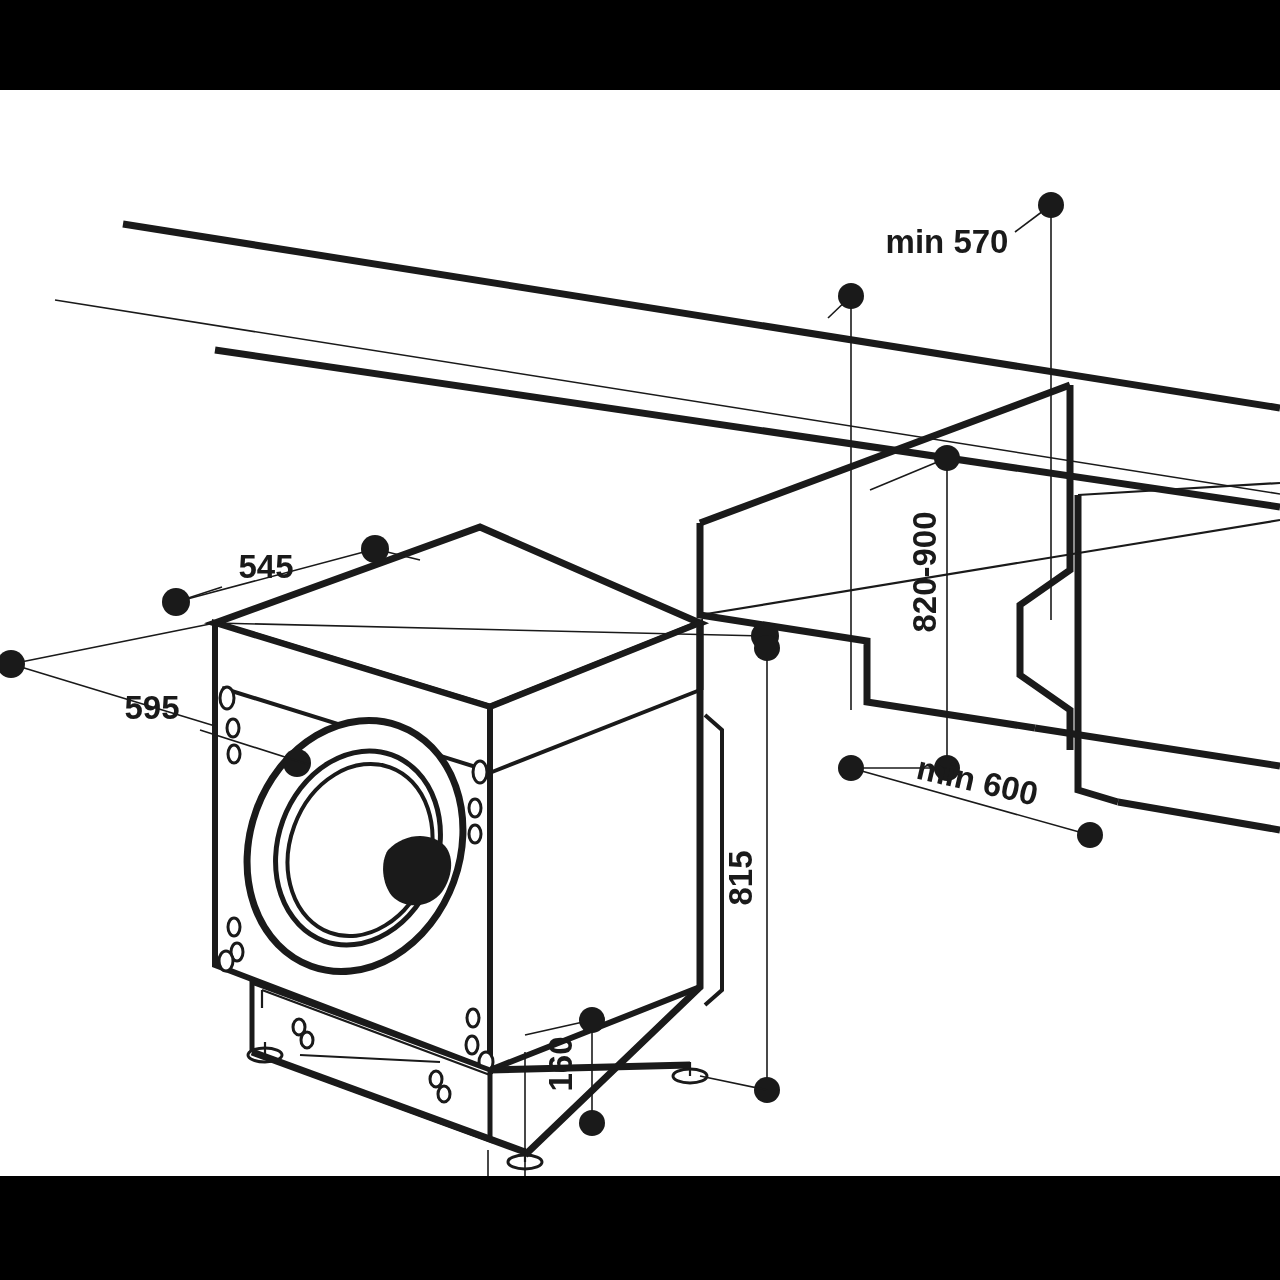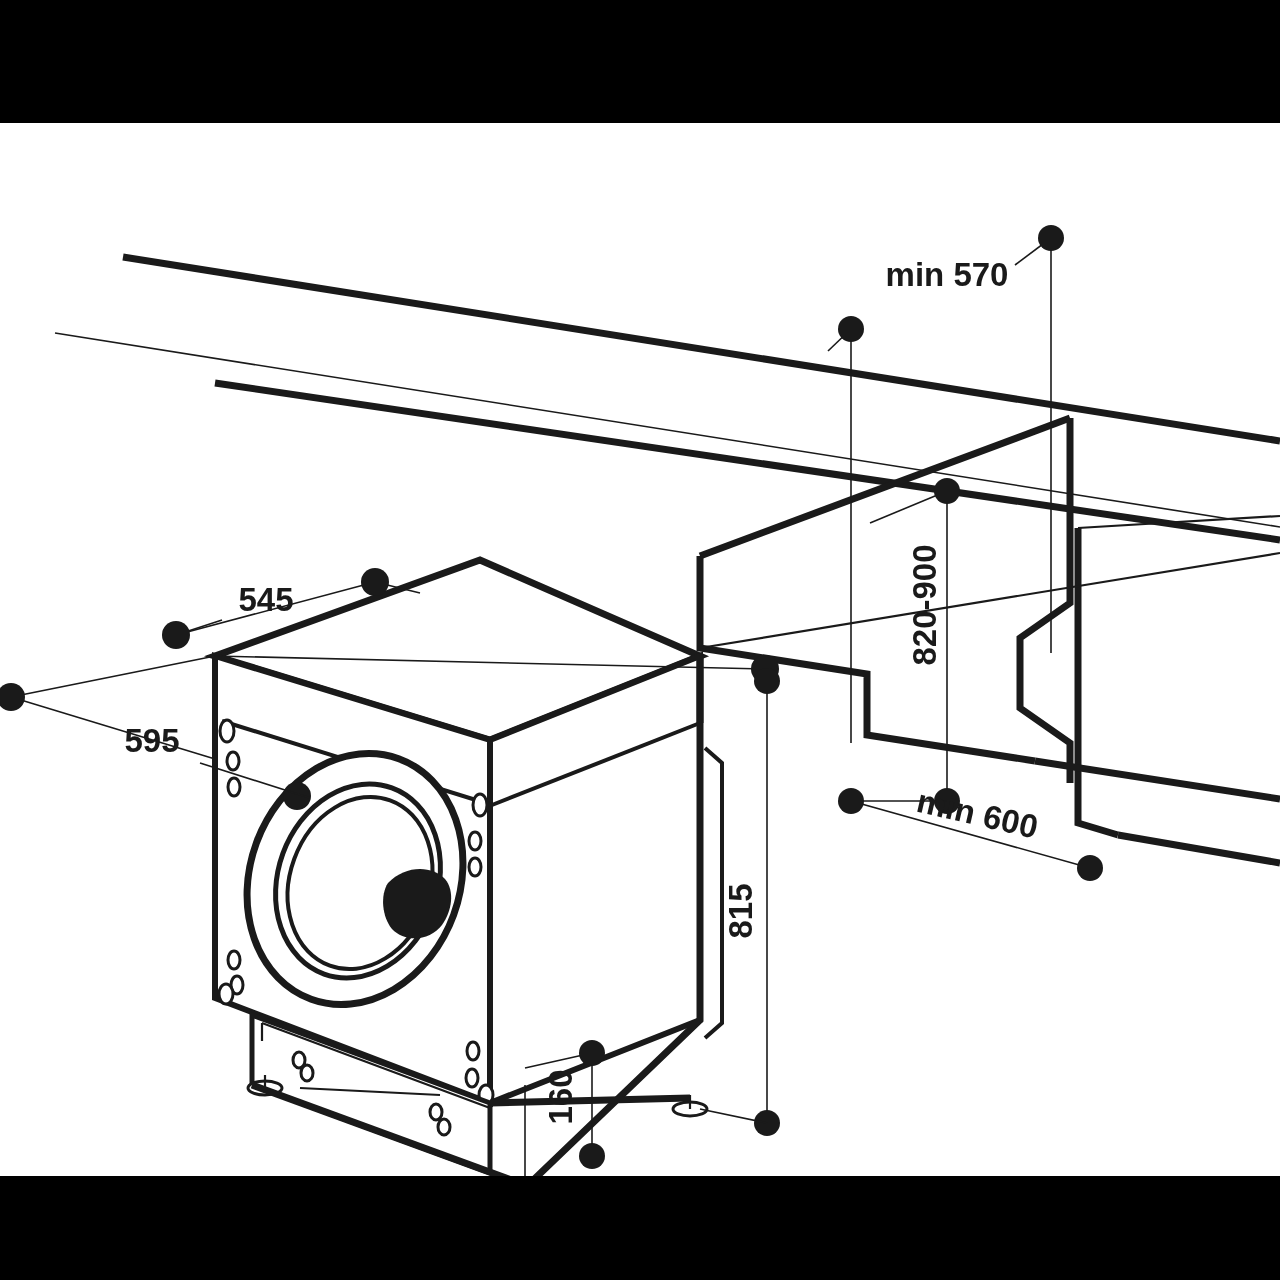--- a/index.html
+++ b/index.html
@@ -15,21 +15,20 @@
     overflow: hidden;
     font-family: "Liberation Sans", sans-serif;
   }
   #canvas-area {
     position: absolute;
     left: 0;
     top: 90px;
     width: 1280px;
     height: 1086px;
     background: #ffffff;
-    margin-top: 33px;
   }
   #drawing {
     position: absolute;
     left: 0;
     top: 0;
   }
   .letterbox {
     position: absolute;
     left: 0;
     width: 1280px;

